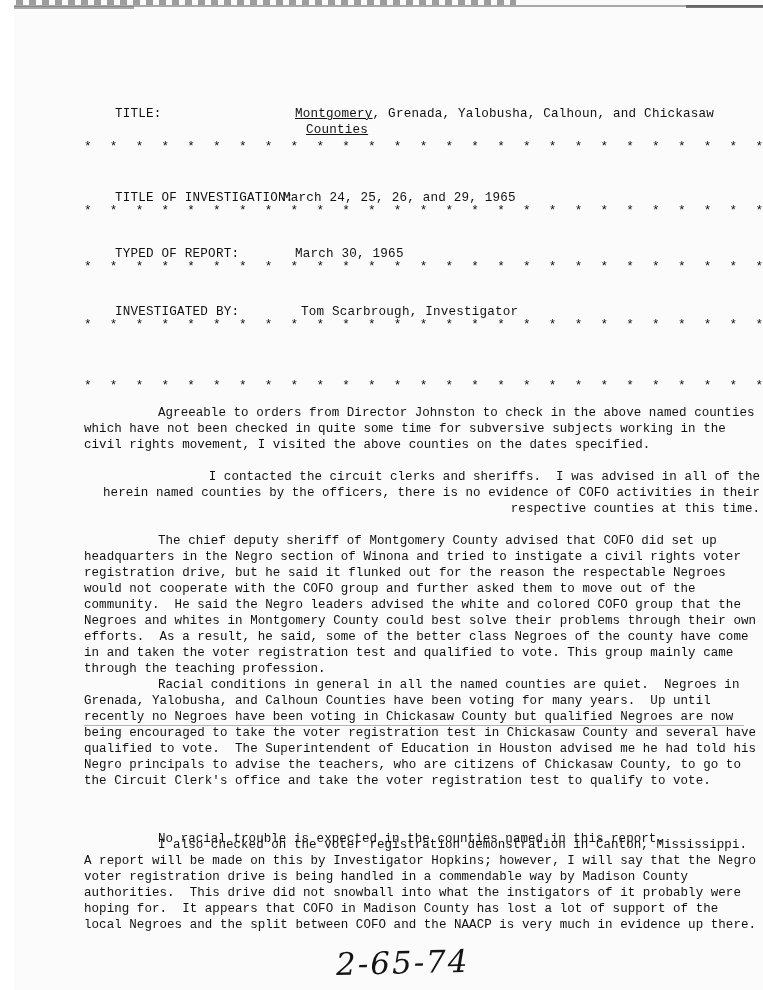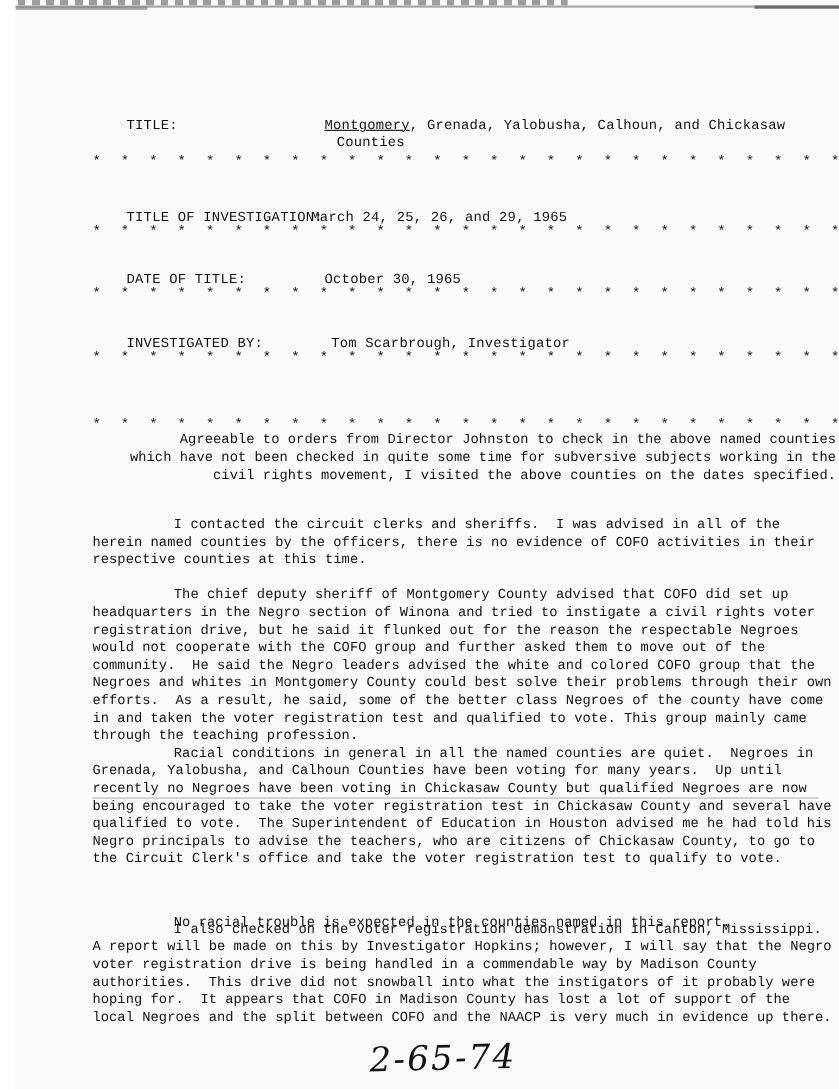--- a/index.html
+++ b/index.html
@@ -88,20 +88,21 @@
     vertical-align: top;
   }
   .hdr-value .u {
     text-decoration: underline;
     text-decoration-thickness: 1px;
     text-underline-offset: 1px;
   }
   .hdr-value .cont {
     display: block;
     padding-left: 11px;
+    text-decoration: underline;
   }
 
   
   .stars {
     position: absolute;
     left: 70px;
     width: 690px;
     font-size: 12.6px;
     line-height: 14px;
     letter-spacing: 1.05px;
@@ -165,37 +166,37 @@
 
   <div class="stars" style="top:140px;">*  *  *  *  *  *  *  *  *  *  *  *  *  *  *  *  *  *  *  *  *  *  *  *  *  *  *  *  *  *  *  *  *  *  *  *  *  *  *  *  *  *  *  *  *</div>
 
   <div class="hdr-row" style="top:174px;">
     <span class="hdr-label">TITLE OF INVESTIGATION:</span><span class="hdr-value" style="margin-left:-12px;">March 24, 25, 26, and 29, 1965</span>
   </div>
 
   <div class="stars" style="top:204px;">*  *  *  *  *  *  *  *  *  *  *  *  *  *  *  *  *  *  *  *  *  *  *  *  *  *  *  *  *  *  *  *  *  *  *  *  *  *  *  *  *  *  *  *  *</div>
 
   <div class="hdr-row" style="top:230px;">
-    <span class="hdr-label">DATE OF TITLE:</span><span class="hdr-value">October 30, 1965</span>
+    <span class="hdr-label">TYPED OF REPORT:</span><span class="hdr-value">March 30, 1965</span>
   </div>
 
   <div class="stars" style="top:260px;">*  *  *  *  *  *  *  *  *  *  *  *  *  *  *  *  *  *  *  *  *  *  *  *  *  *  *  *  *  *  *  *  *  *  *  *  *  *  *  *  *  *  *  *  *</div>
 
   <div class="hdr-row" style="top:288px;">
     <span class="hdr-label">INVESTIGATED BY:</span><span class="hdr-value" style="margin-left:6px;text-align:right;">Tom Scarbrough, Investigator</span>
   </div>
 
   <div class="stars" style="top:318px;">*  *  *  *  *  *  *  *  *  *  *  *  *  *  *  *  *  *  *  *  *  *  *  *  *  *  *  *  *  *  *  *  *  *  *  *  *  *  *  *  *  *  *  *  *</div>
 
 
   <div class="stars" style="top:379px;">*  *  *  *  *  *  *  *  *  *  *  *  *  *  *  *  *  *  *  *  *  *  *  *  *  *  *  *  *  *  *  *  *  *  *  *  *  *  *  *  *  *  *  *  *</div>
 
-  <div class="para" style="top:392px;text-align:right;"><span class="ind"></span><span>Agreeable to orders from Director Johnston to check in the above named counties which have not been checked in quite some time for subversive subjects working in the civil rights movement, I visited the above counties on the dates specified.</span></div>
-
-  <div class="para" style="top:469px;"><span class="ind"></span><span>I contacted the circuit clerks and sheriffs.  I was advised in all of the herein named counties by the officers, there is no evidence of COFO activities in their respective counties at this time.</span></div>
+  <div class="para" style="top:405px;"><span class="ind"></span><span>Agreeable to orders from Director Johnston to check in the above named counties which have not been checked in quite some time for subversive subjects working in the civil rights movement, I visited the above counties on the dates specified.</span></div>
+
+  <div class="para" style="top:469px;text-align:right;"><span class="ind"></span><span>I contacted the circuit clerks and sheriffs.  I was advised in all of the herein named counties by the officers, there is no evidence of COFO activities in their respective counties at this time.</span></div>
 
   <div class="para" style="top:533px;"><span class="ind"></span><span>The chief deputy sheriff of Montgomery County advised that COFO did set up headquarters in the Negro section of Winona and tried to instigate a civil rights voter registration drive, but he said it flunked out for the reason the respectable Negroes would not cooperate with the COFO group and further asked them to move out of the community.  He said the Negro leaders advised the white and colored COFO group that the Negroes and whites in Montgomery County could best solve their problems through their own efforts.  As a result, he said, some of the better class Negroes of the county have come in and taken the voter registration test and qualified to vote. This group mainly came through the teaching profession.</span></div>
 
   <div class="para" style="top:677px;"><span class="ind"></span><span>Racial conditions in general in all the named counties are quiet.  Negroes in Grenada, Yalobusha, and Calhoun Counties have been voting for many years.  Up until recently no Negroes have been voting in Chickasaw County but qualified Negroes are now being encouraged to take the voter registration test in Chickasaw County and several have qualified to vote.  The Superintendent of Education in Houston advised me he had told his Negro principals to advise the teachers, who are citizens of Chickasaw County, to go to the Circuit Clerk's office and take the voter registration test to qualify to vote.</span></div>
 
   <div class="streak"></div>
 
   <div class="para" style="top:831px;"><span class="ind"></span><span>No racial trouble is expected in the counties named in this report.</span></div>
 
   <div class="para" style="top:837px;"><span class="ind"></span><span>I also checked on the voter registration demonstration in Canton, Mississippi. A report will be made on this by Investigator Hopkins; however, I will say that the Negro voter registration drive is being handled in a commendable way by Madison County authorities.  This drive did not snowball into what the instigators of it probably were hoping for.  It appears that COFO in Madison County has lost a lot of support of the local Negroes and the split between COFO and the NAACP is very much in evidence up there.</span></div>

